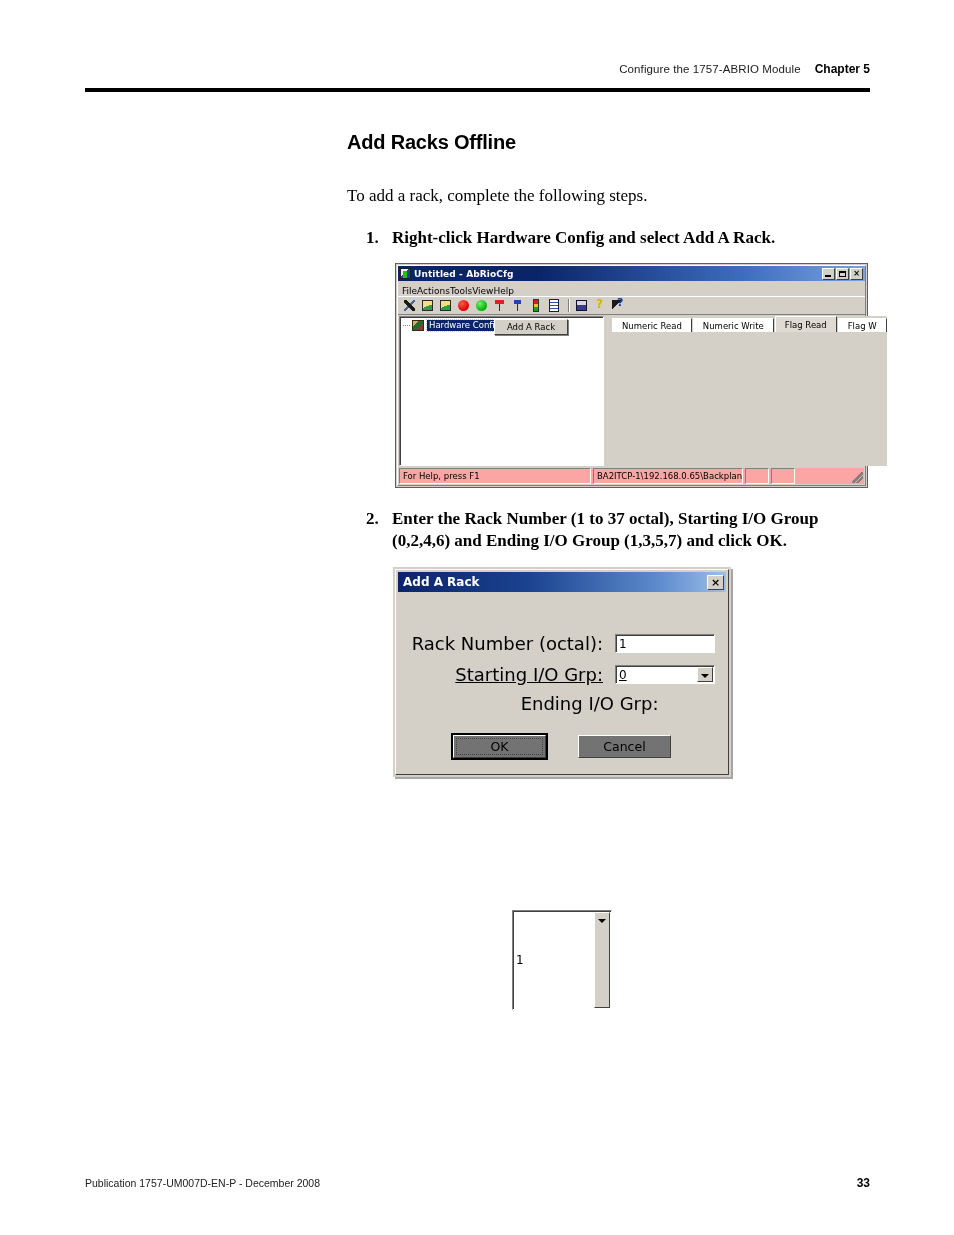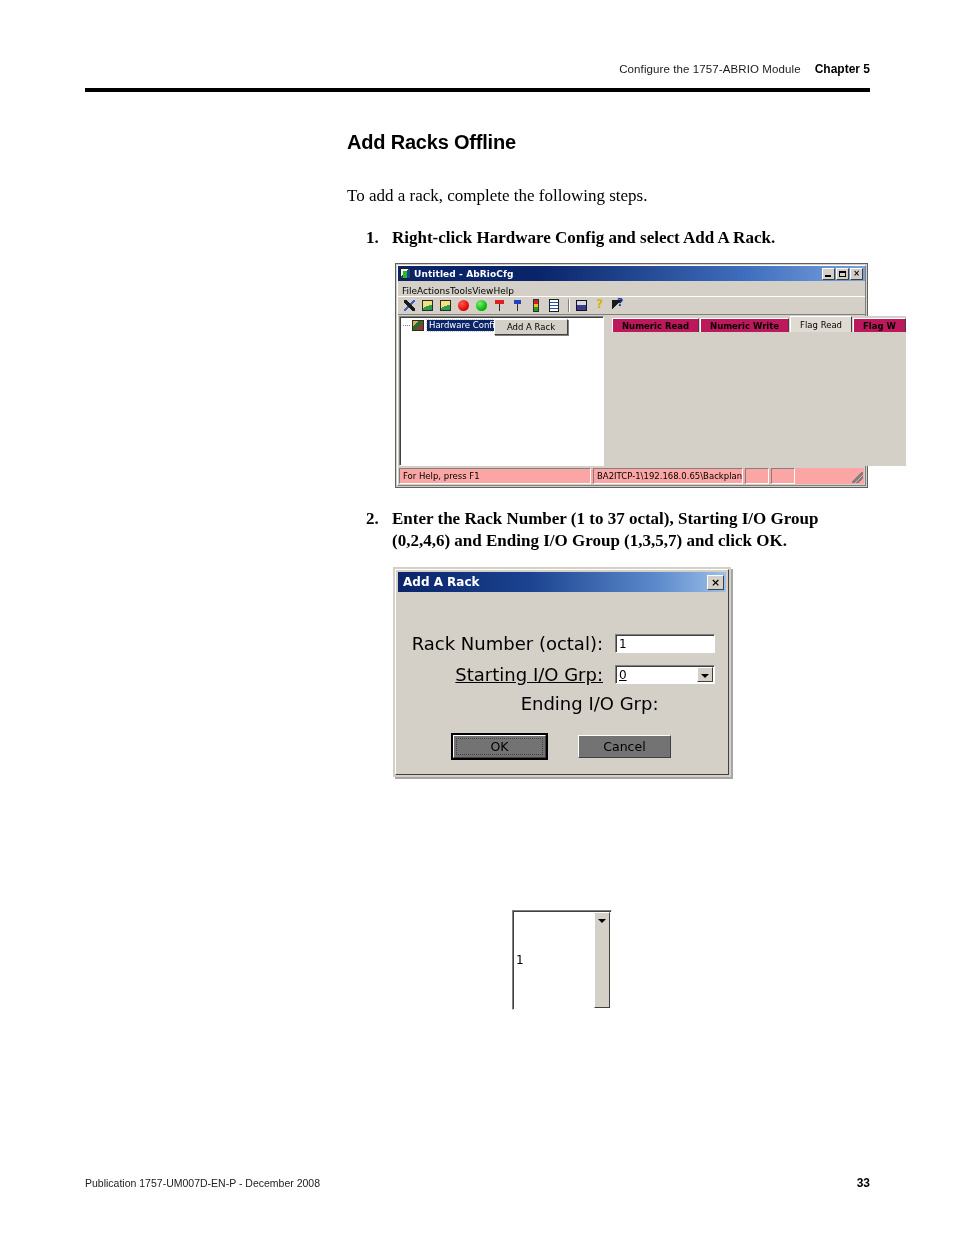--- a/index.html
+++ b/index.html
@@ -434,31 +434,30 @@
     display: flex;
     align-items: flex-end;
     padding-left: 2px;
     gap: 1px;
     background: #d4d0c8;
     overflow: hidden;
   }
   .tab {
     height: 14px;
     padding: 0 9px;
-    background: #be185d;
+    background: #ffffff;
     border: 1px solid #ffffff;
     border-right-color: #404040;
     border-bottom: none;
     box-sizing: border-box;
     font-size: 8.5px;
     display: flex;
     align-items: center;
     white-space: nowrap;
     color: #000;
-    font-weight: bold;
   }
   .tab.active {
     height: 16px;
     background: #dfdbd3;
     font-weight: normal;
   }
 
   .statusbar {
     position: absolute;
     left: 3px; right: 3px; bottom: 3px;

